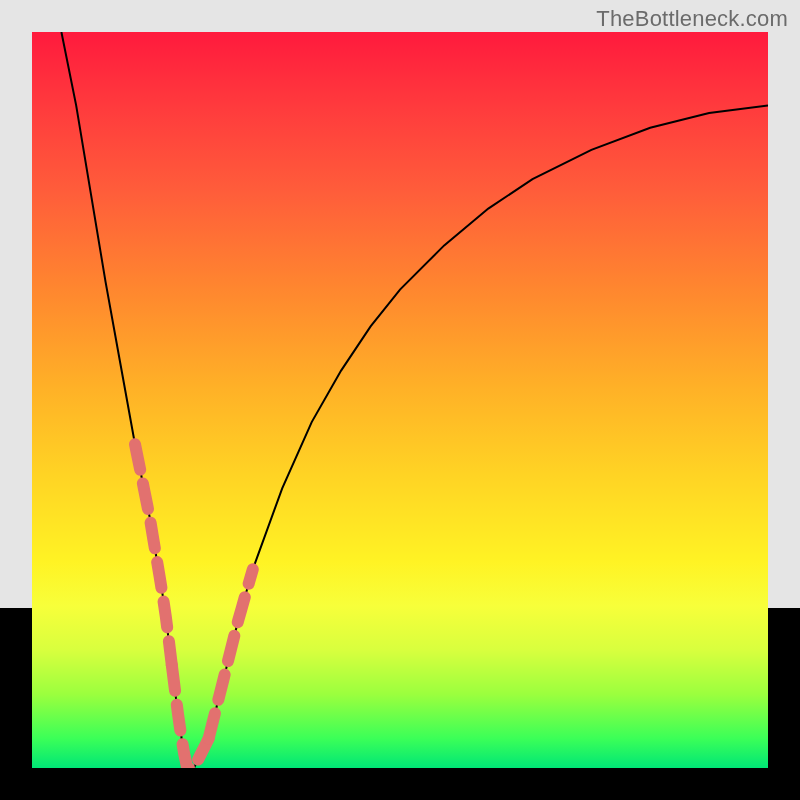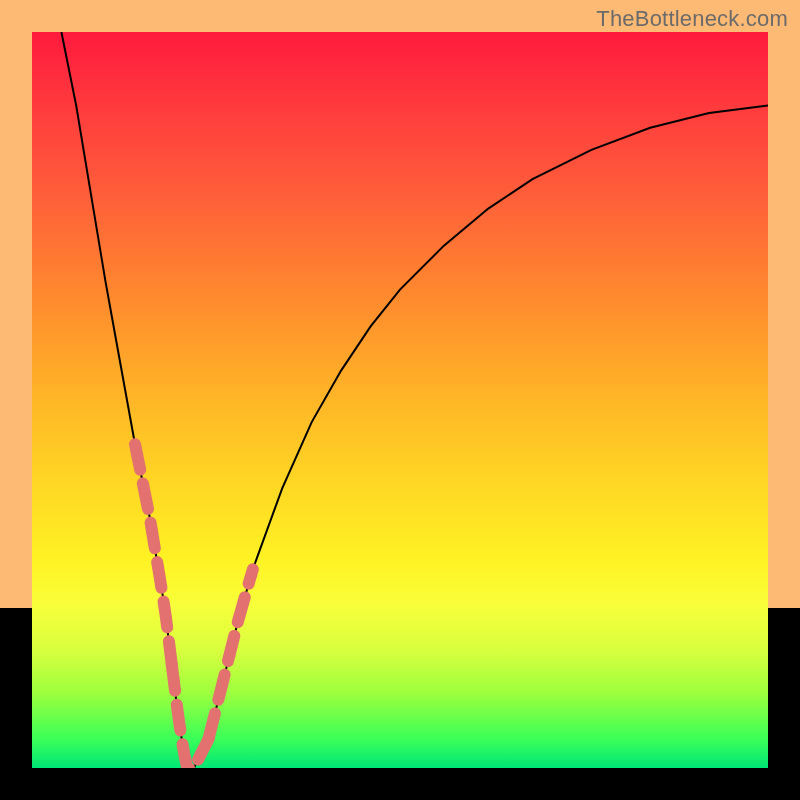--- a/index.html
+++ b/index.html
@@ -10,21 +10,21 @@
     overflow: hidden;
     background: #000;
     font-family: Arial, Helvetica, sans-serif;
   }
   .frame {
     position: absolute;
     left: 0;
     top: 0;
     width: 800px;
     height: 608px;
-    background: #fdba74;
+    background: #e5e5e5;
   }
   .plot-area {
     position: absolute;
     left: 32px;
     top: 32px;
     width: 736px;
     height: 736px;
     
     background: linear-gradient(
       to bottom,

